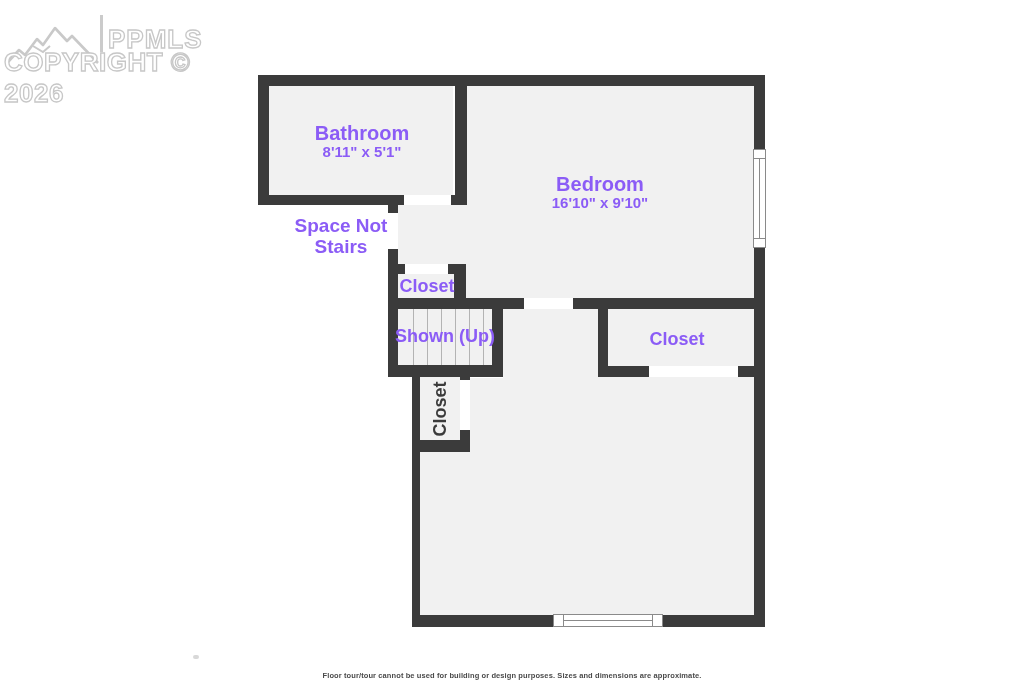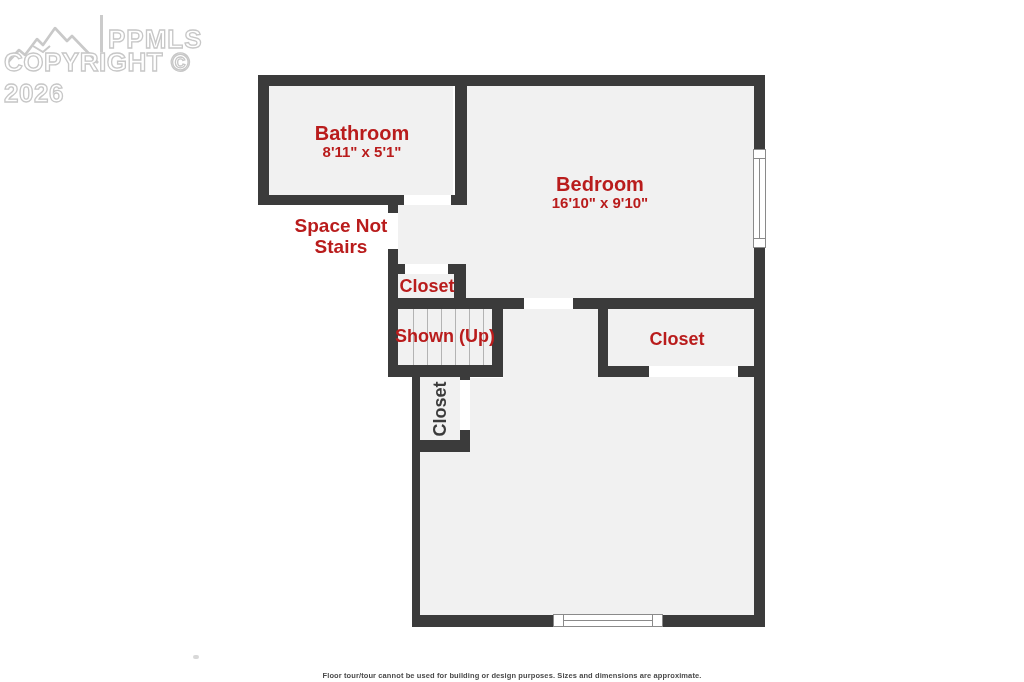--- a/index.html
+++ b/index.html
@@ -12,21 +12,21 @@
   .floor { position: absolute; background: #f1f1f1; }
   .wall  { position: absolute; background: #3b3b3b; }
   .gap   { position: absolute; background: #ffffff; }
   .tread { position: absolute; width: 1px; height: 56px; top: 297px; background: #b3b3b3; }
 
   .window { position: absolute; background: #ffffff; border: 1px solid #8a8a8a; }
   .wline  { position: absolute; background: #8a8a8a; }
 
   
   .room-label { position: absolute; transform: translate(-50%, -50%); text-align: center;
-                color: #b91c1c; font-weight: 700; white-space: nowrap; line-height: 1.12; }
+                color: #8b5cf6; font-weight: 700; white-space: nowrap; line-height: 1.12; }
   .name-lg { font-size: 20px; }
   .name-md { font-size: 18px; }
   .dims    { font-size: 15px; }
   .vertical-label { position: absolute; transform: translate(-50%, -50%) rotate(-90deg);
                     color: #3b3b3b; font-weight: 700; font-size: 18px; white-space: nowrap; }
 
   
   .watermark { position: absolute; left: 0; top: 0; width: 230px; height: 70px; }
   .wm-logo { position: absolute; left: 6px; top: 4px; }
   .wm-bar  { position: absolute; left: 100px; top: 3px; width: 3px; height: 37px; background: #cbcbcb; }

